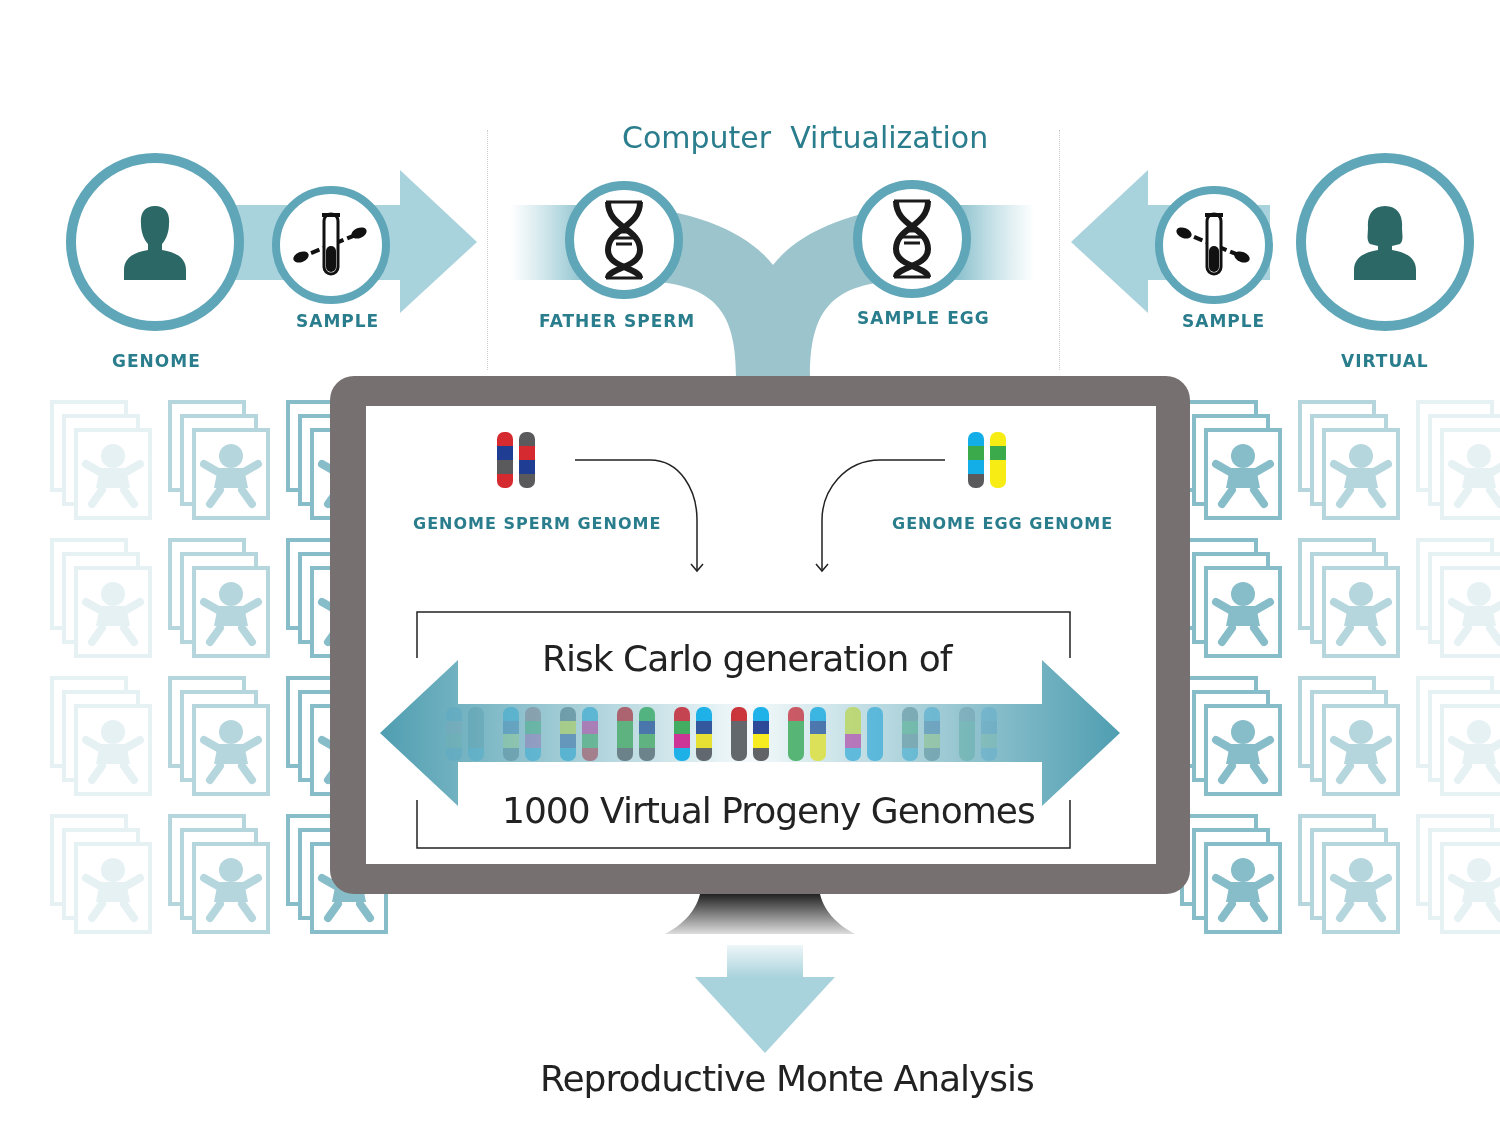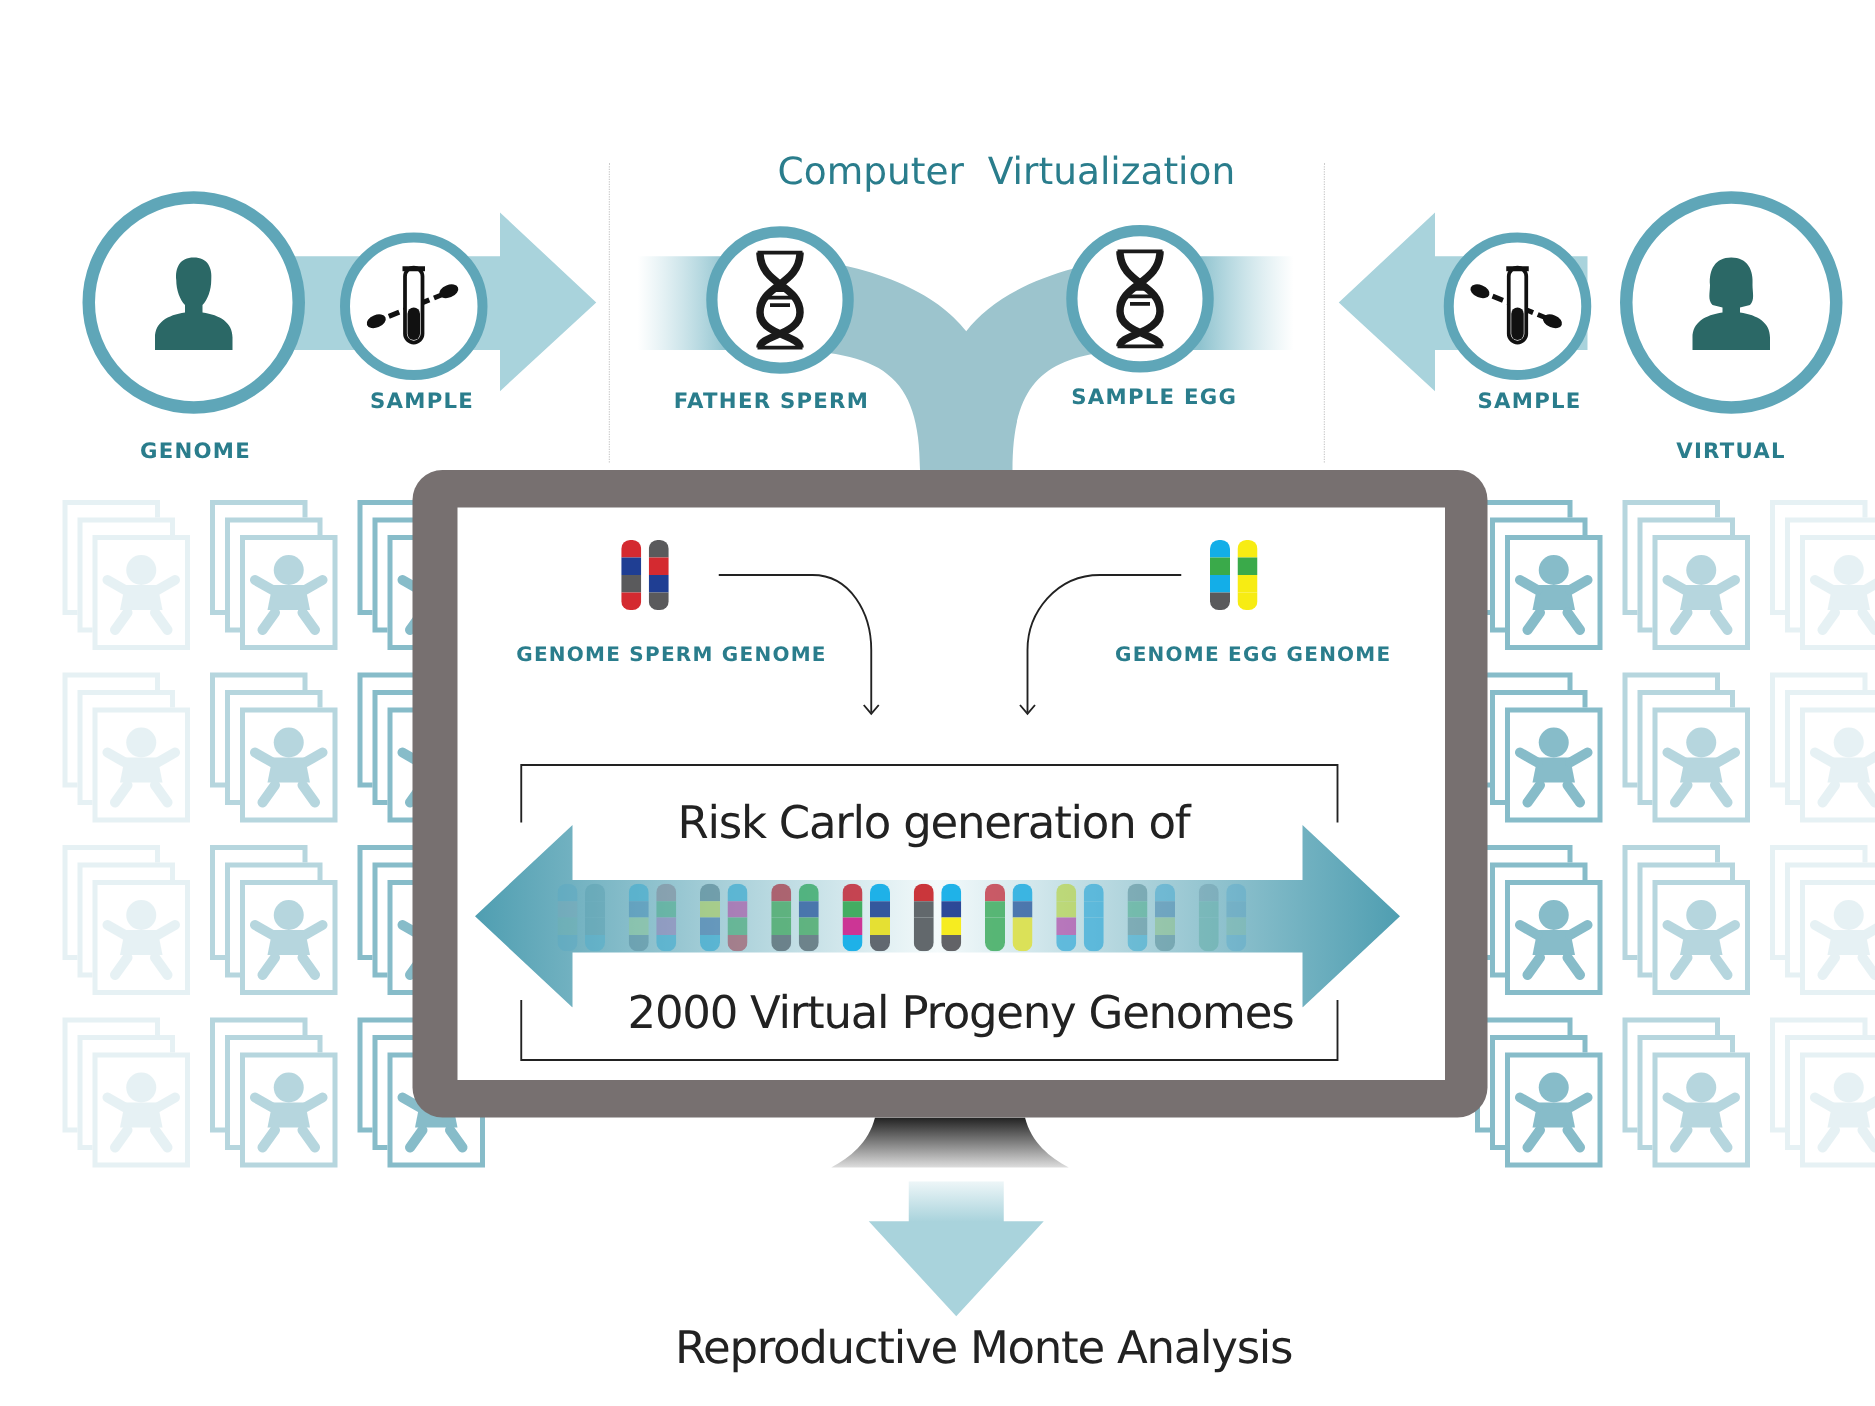--- a/index.html
+++ b/index.html
@@ -527,21 +527,21 @@
       </div>
       <div class="chromo" style="height: 54px; width: 16px;">
         <span style="background: rgb(90, 170, 204);"></span>
         <span style="background: rgb(90, 160, 192);"></span>
         <span style="background: rgb(122, 184, 168);"></span>
         <span style="background: rgb(90, 170, 204);"></span>
       </div>
     </div>
   </div>
 
-<div class="abs big-text" style="left:502px;top:790px;">2000 Virtual Progeny Genomes</div>
+<div class="abs big-text" style="left:502px;top:790px;">1000 Virtual Progeny Genomes</div>
 
 <svg class="abs" style="left:690px;top:945px;" width="150" height="110">
   <defs>
       <linearGradient id="dn" x1="0" y1="0" x2="0" y2="1">
         <stop offset="0" stop-color="#a9d3dc" stop-opacity="0.2"></stop>
         <stop offset="0.3" stop-color="#a9d3dc"></stop>
       </linearGradient>
     </defs>
   <path d="M37,0 L113,0 L113,32 L145,32 L75,108 L5,32 L37,32 Z" fill="url(#dn)"></path>
 </svg>

